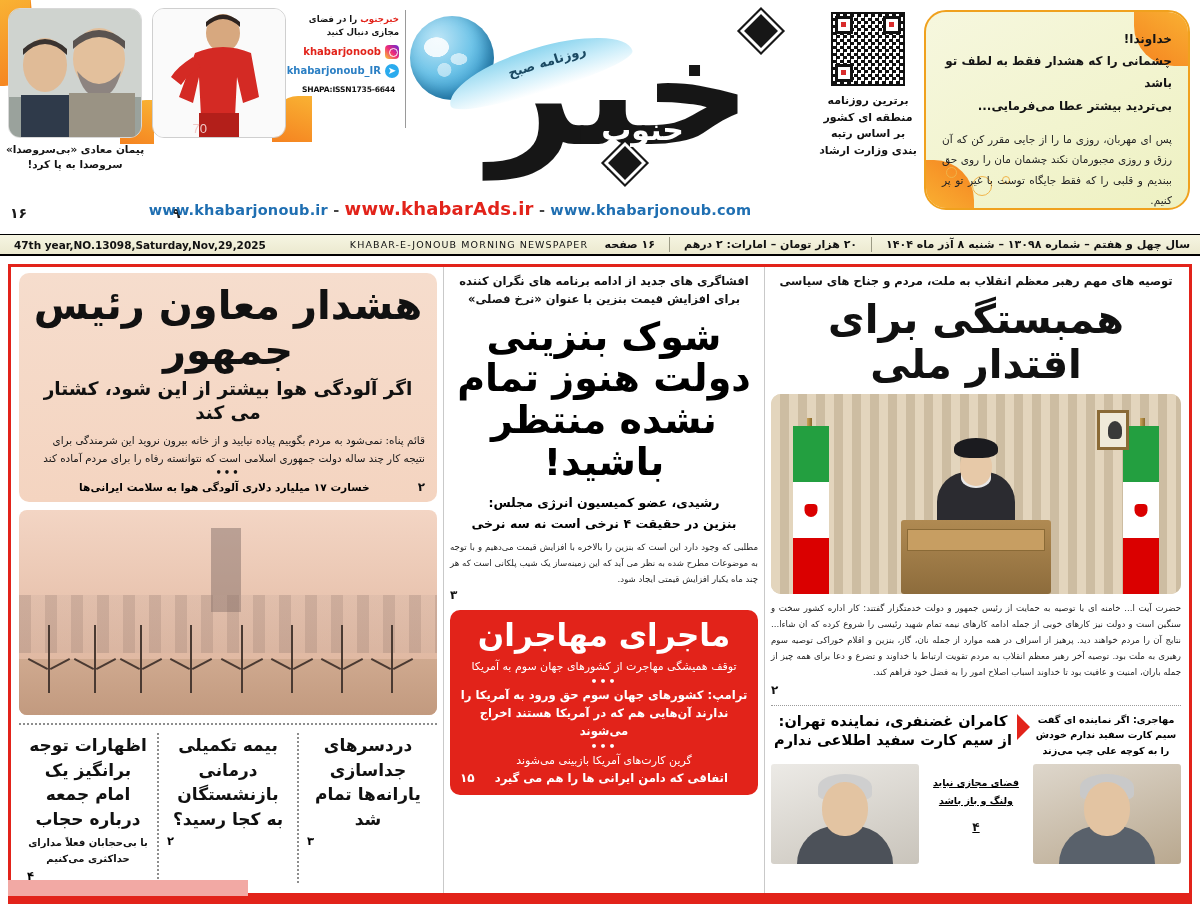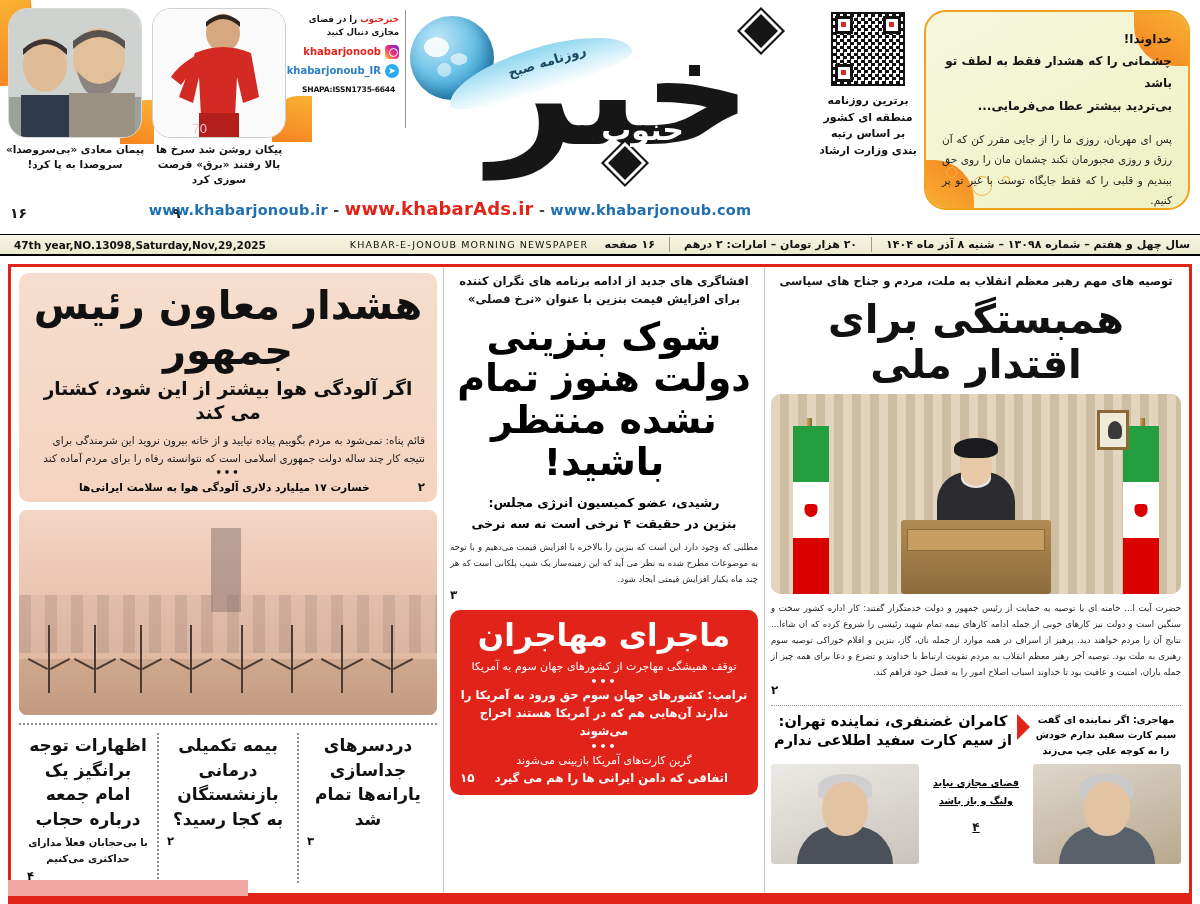--- a/index.html
+++ b/index.html
@@ -12,21 +12,21 @@
   }
   .page { position: relative; width: 1200px; height: 904px; background: #fff; }
 
   
   .masthead { position: relative; width: 1200px; height: 234px; background: #fff; }
 
   
   .promo-wrap { position: absolute; left: 0; top: 0; width: 300px; height: 234px; }
   .promo-card {
     position: absolute; top: 8px; width: 134px; height: 130px;
-    border-radius: 19px; overflow: hidden; border: 1px solid #d8d8d8;
+    border-radius: 12px; overflow: hidden; border: 1px solid #d8d8d8;
   }
   .promo-card.a { left: 8px; }
   .promo-card.b { left: 152px; border:1px solid #cfcfcf; }
   .promo-cap {
     position: absolute; width: 140px; top: 142px;
     text-align: center; font-size: 10.5px; font-weight: 700; line-height: 1.45;
     color: #141414; direction: rtl;
   }
   .promo-cap.a { left: 5px; }
   .promo-cap.b { left: 149px; }
@@ -299,21 +299,20 @@
           <rect width="134" height="130" fill="#fafafa"></rect>
           <ellipse cx="72" cy="24" rx="17" ry="19" fill="#d7a87f"></ellipse>
           <path d="M55 18 q17 -16 34 0 v-5 q-17 -15 -34 0z" fill="#2e2420"></path>
           <path d="M44 44 q28 -12 56 0 l8 44 l-16 6 l-6 -26 l-2 40 l-34 0 l-2 -40 l-6 26 l-14 -6z" fill="#d42a24"></path>
           <rect x="48" y="104" width="40" height="26" fill="#b31f1a"></rect>
           <text x="56" y="124" font-size="13" fill="#f0c9c7" font-family="sans-serif">70</text>
           <path d="M42 48 q-16 10 -22 20 l10 8 q8 -12 20 -18z" fill="#d42a24"></path>
         </svg>
       </div>
       <div class="promo-cap a">پیمان معادی «بی‌سروصدا» سروصدا به پا کرد!</div>
-      <div class="promo-cap b">پیکان روشن شد سرخ ها بالا رفتند «برق» فرصت سوزی کرد</div>
       <div class="promo-pg a">۱۶</div>
       <div class="promo-pg b">۹</div>
     </div>
 
     <div class="social">
       <div class="follow">
         <span class="brand">خبرجنوب</span>
         <span>را در فضای مجازی دنبال کنید</span>
       </div>
       <div class="srow">

